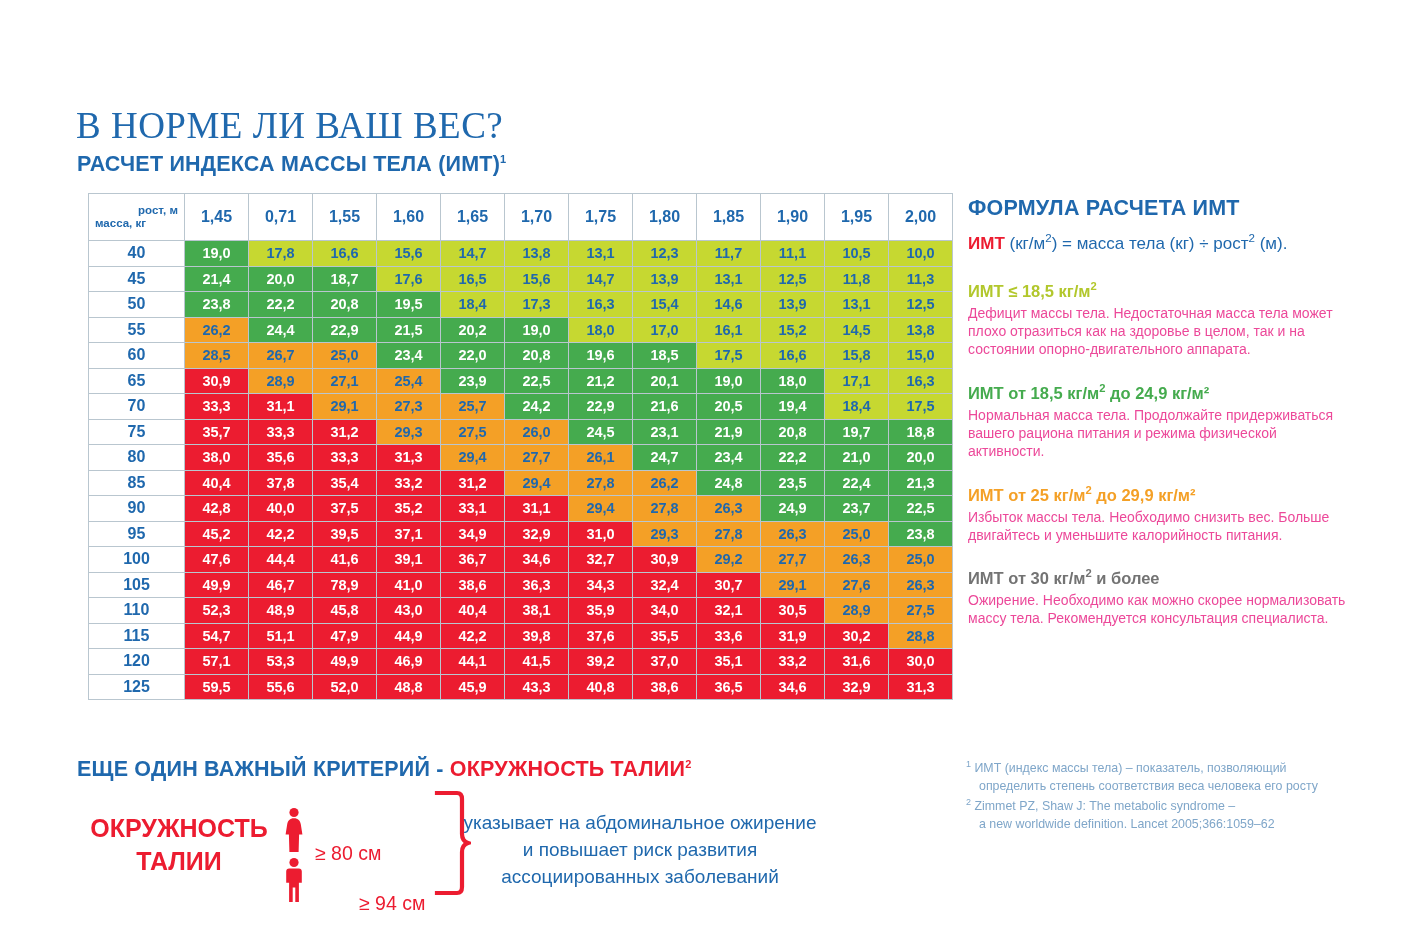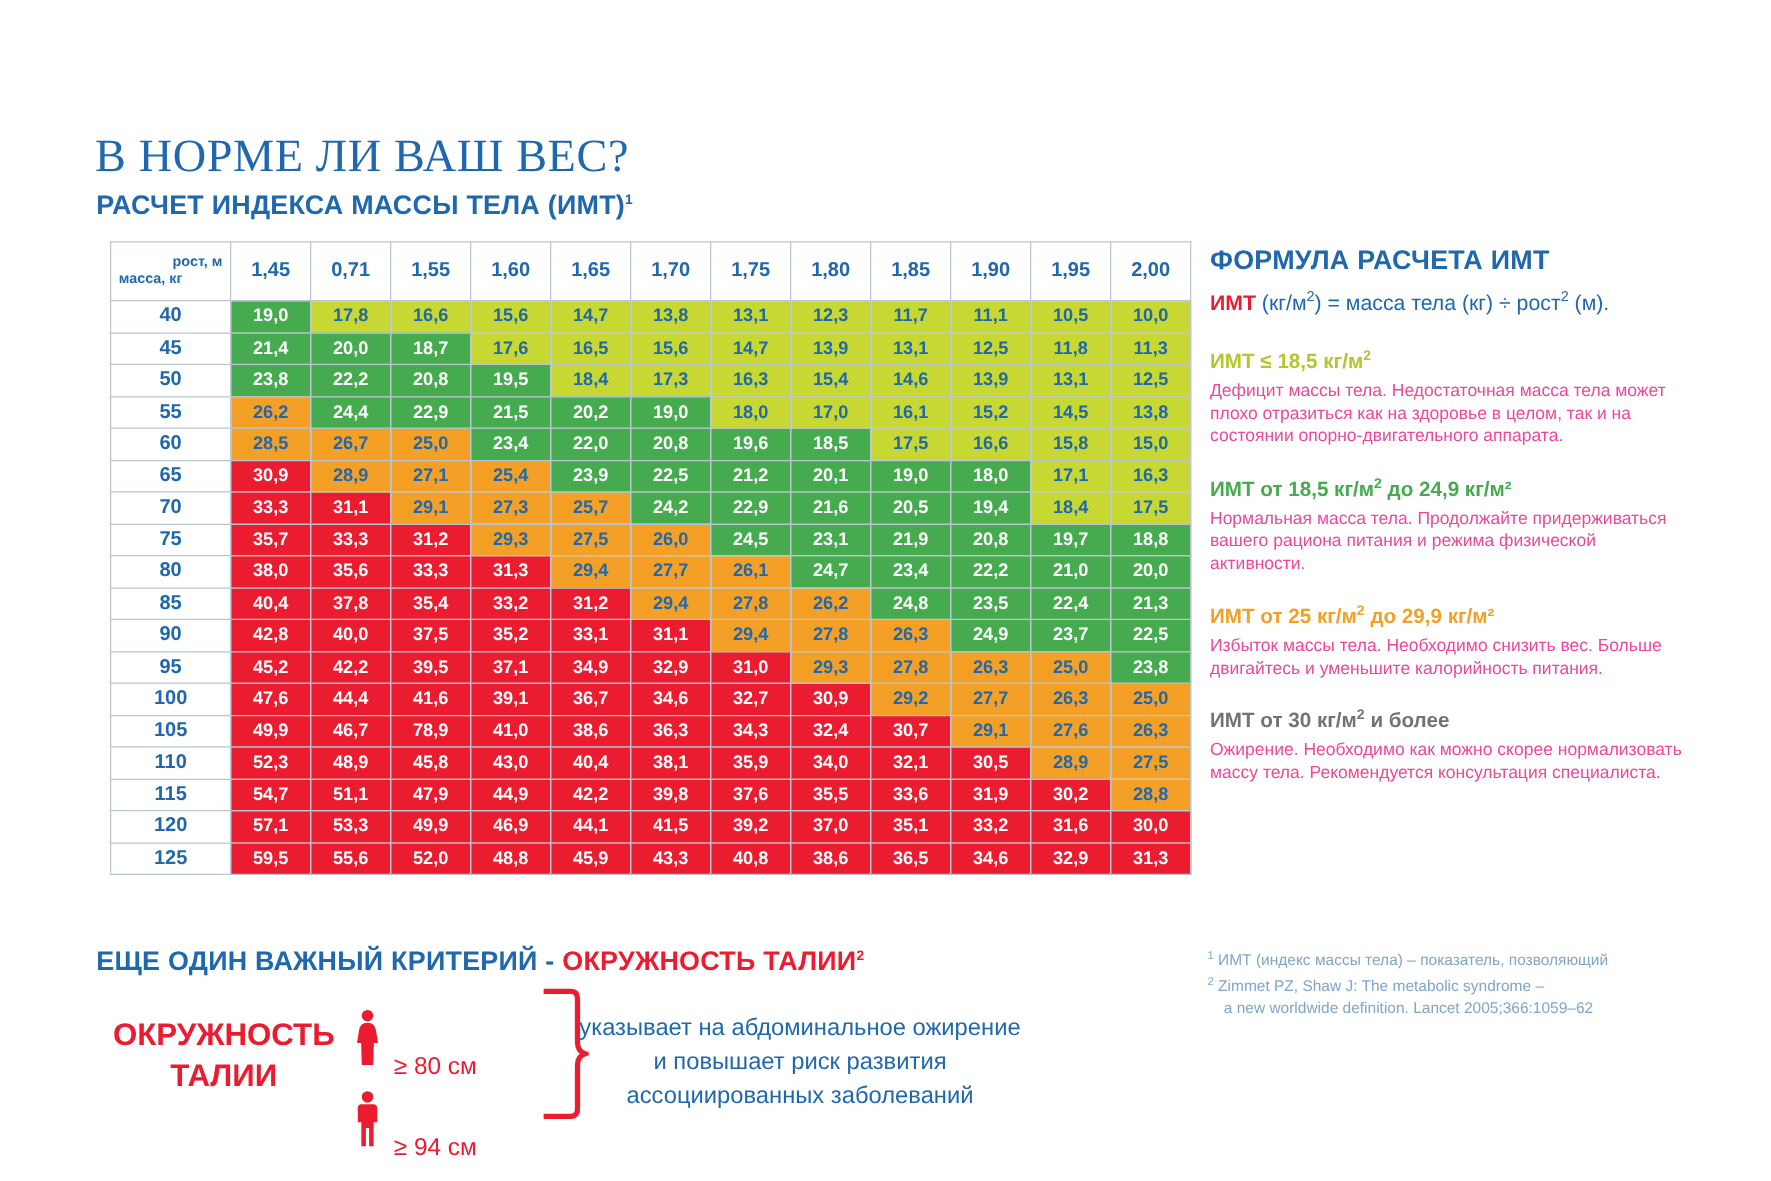--- a/index.html
+++ b/index.html
@@ -107,21 +107,21 @@
 
   #waist-label{
     position:absolute;left:84px;top:812px;width:190px;
     text-align:center;color:#ec1c30;font-weight:bold;font-size:25px;
     line-height:1.32;
   }
 
   #waist-figs{position:absolute;left:281px;top:792px;width:300px;height:105px;}
   .fig-row{position:absolute;display:flex;align-items:center;}
   .fig-row.r1{left:0;top:2px;}
-  .fig-row.r2{left:0;top:67px;}
+  .fig-row.r2{left:0;top:52px;gap:44px;}
   .fig-icon{width:26px;height:46px;position:relative;}
   .fig-val{font-size:19.5px;color:#ec1c30;margin-left:8px;white-space:nowrap;margin-top:48px;}
 
   #brace{position:absolute;left:150px;top:-2px;}
 
   #waist-desc{
     position:absolute;left:415px;top:810px;width:450px;
     text-align:center;font-size:19px;color:#1f68ad;line-height:1.42;
   }
 </style>
@@ -458,20 +458,21 @@
           <div class="cat-head obese"><span>ИМТ от 30 кг/м</span><span class="sup">2</span><span> и более</span></div>
           <div class="cat-body">Ожирение. Необходимо как можно скорее нормализовать массу тела. Рекомендуется консультация специалиста.</div>
         </div>
       </div>
   </div>
 
   <div id="footnotes">
     <div class="fn">
       <span class="fnum">1</span>
       <span>ИМТ (индекс массы тела) – показатель, позволяющий</span>
+      <span class="ind">определить степень соответствия веса человека его росту</span>
     </div>
     <div class="fn">
       <span class="fnum">2</span>
       <span>Zimmet PZ, Shaw J: The metabolic syndrome –</span>
       <span class="ind">a new worldwide definition. Lancet 2005;366:1059–62</span>
     </div>
   </div>
 
   <div id="waist-title">
     <span>ЕЩЕ ОДИН ВАЖНЫЙ КРИТЕРИЙ - </span><span class="red">ОКРУЖНОСТЬ ТАЛИИ</span><span class="sup red">2</span>

